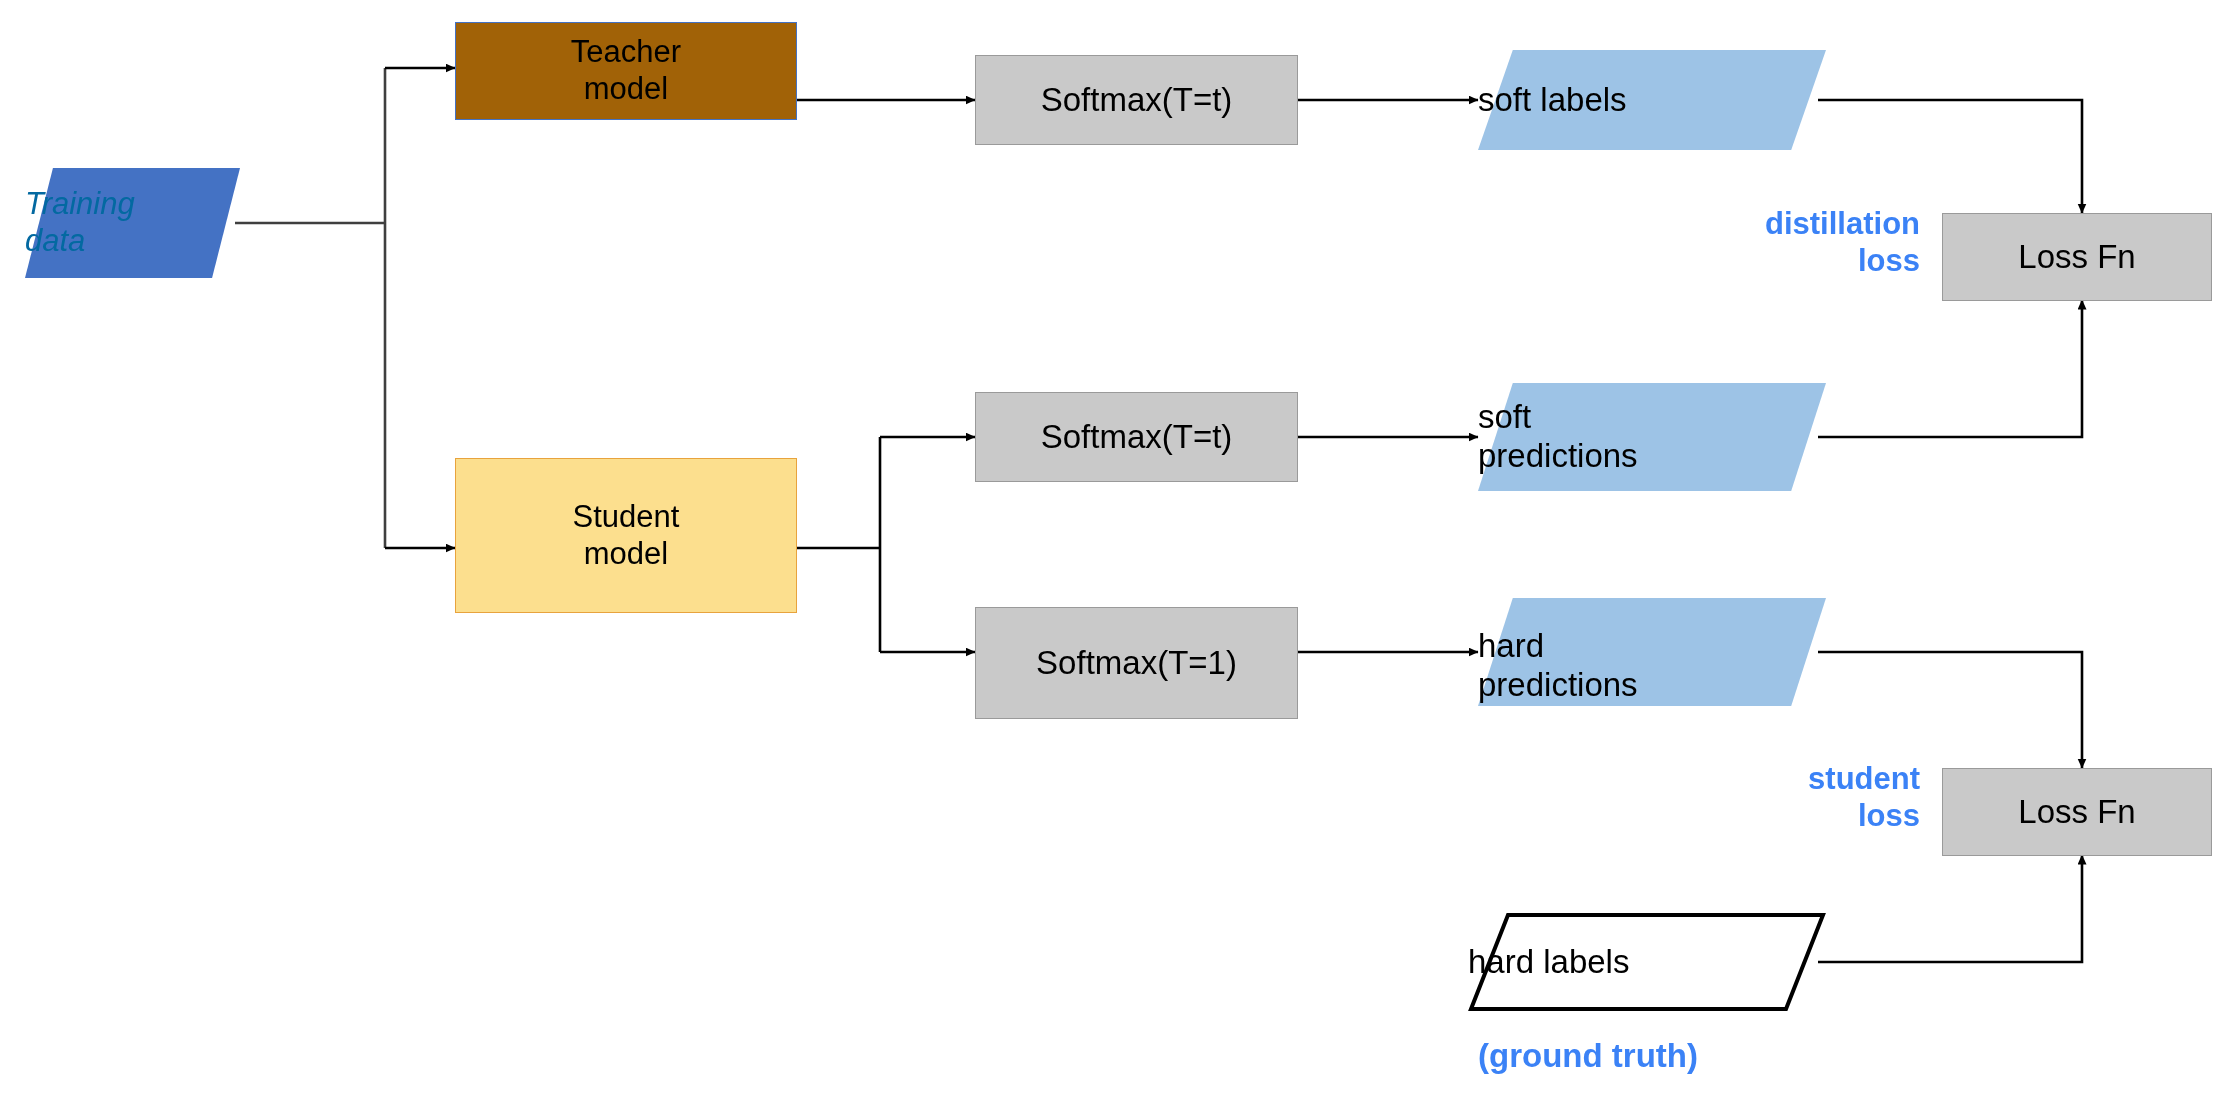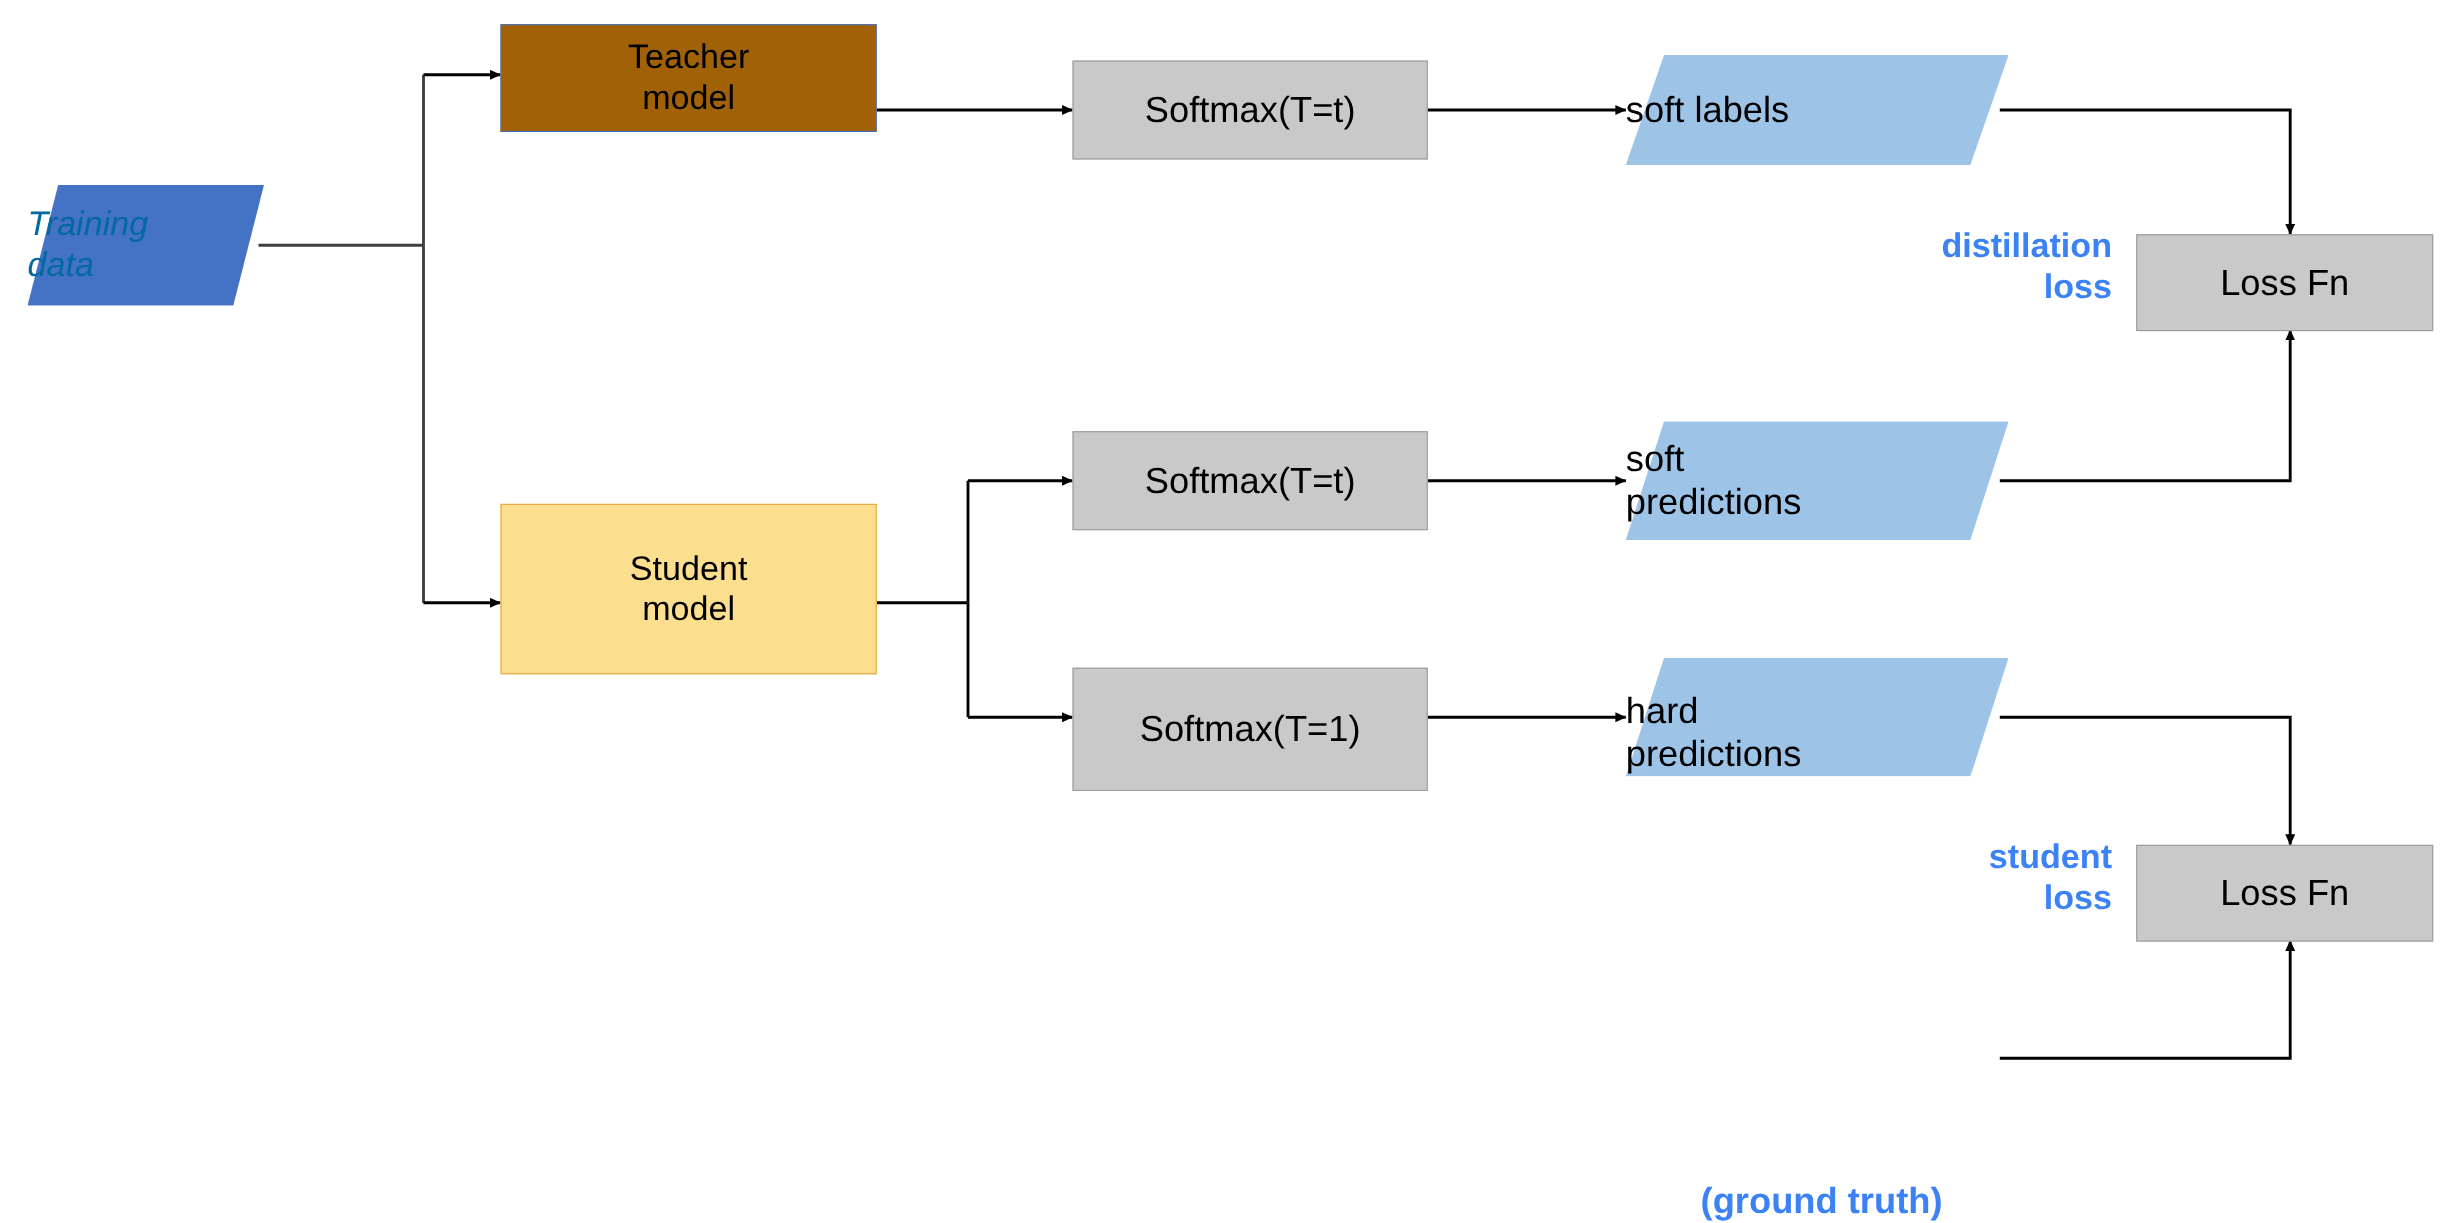--- a/index.html
+++ b/index.html
@@ -120,22 +120,28 @@
     <div class="txt" style="white-space:pre-line;">soft
 predictions</div>
   </div>
 
   <div class="para para-blue-light t28" style="left:1478px;top:598px;width:348px;height:108px;">
     <div class="fill" style="clip-path:polygon(10% 0,100% 0,90% 100%,0 100%);"></div>
     <div class="txt" style="white-space:pre-line;margin-top:28px;">hard
 predictions</div>
   </div>
 
+  <div class="para t28" style="left:1468px;top:912px;width:358px;height:100px;">
+    <svg viewBox="0 0 358 100" preserveAspectRatio="none" style="position:absolute;inset:0;width:100%;height:100%;">
+      <polygon points="40,3 355,3 318,97 3,97" fill="#ffffff" stroke="#000" stroke-width="4"></polygon>
+    </svg>
+    <div class="txt">hard labels</div>
+  </div>
 
-  <div class="lbl t28" style="left:1546px;top:1036px;width:330px;text-align:left;margin-top:36px;">(ground truth)</div>
+  <div class="lbl t28" style="left:1423px;top:1036px;width:330px;text-align:center;">(ground truth)</div>
 
   <div class="node rect gray t28" style="left:1942px;top:213px;width:270px;height:88px;">
     <span>Loss Fn</span>
   </div>
 
   <div class="node rect gray t28" style="left:1942px;top:768px;width:270px;height:88px;">
     <span>Loss Fn</span>
   </div>
 
   <div class="lbl t30" style="left:1620px;top:205px;width:300px;white-space:pre-line;">distillation

